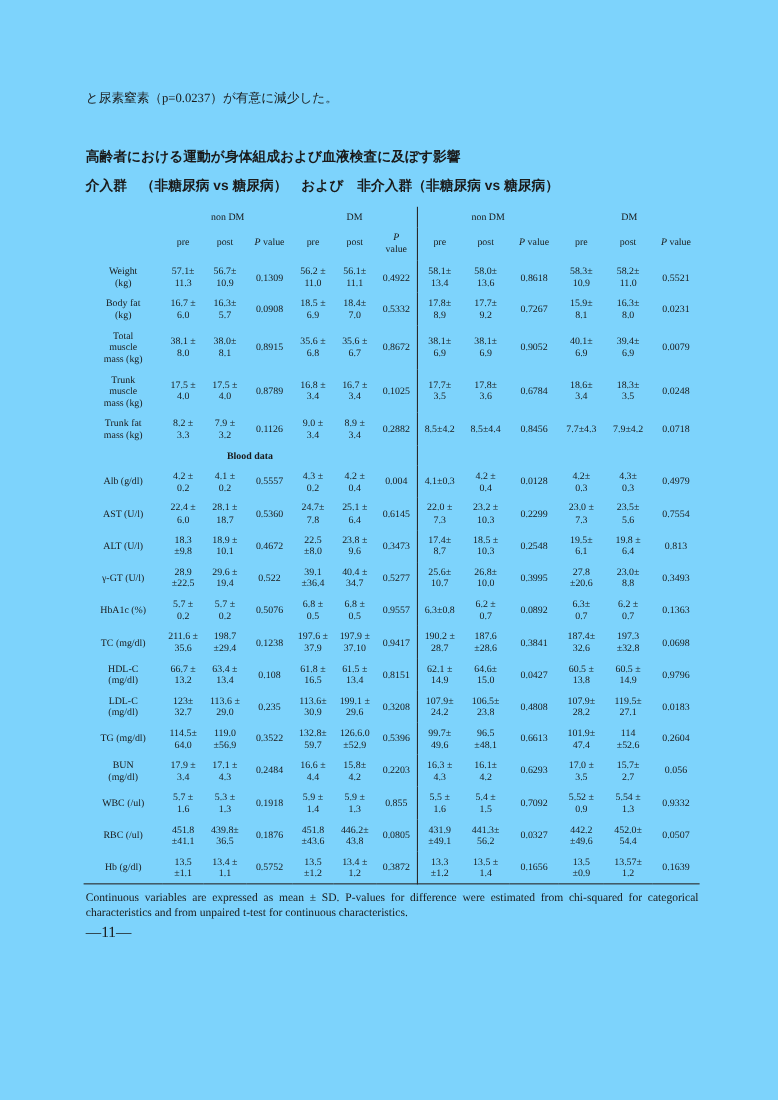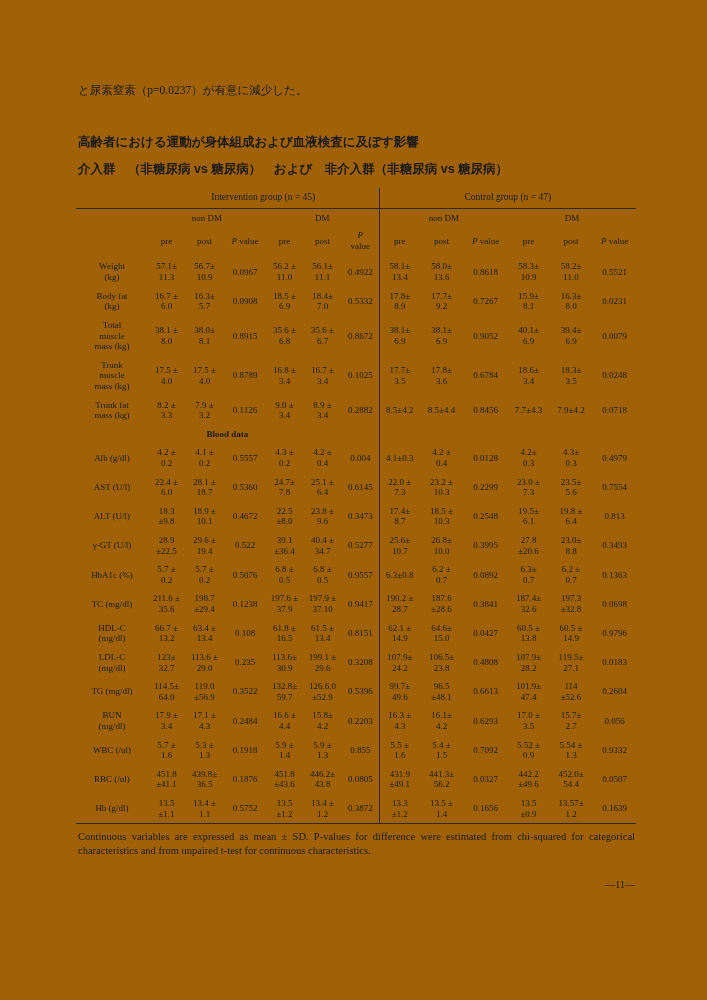--- a/index.html
+++ b/index.html
@@ -1,21 +1,21 @@
 <!DOCTYPE html>
 <html><head>
 <meta charset="utf-8">
 <style>
   * { box-sizing: border-box; }
   html, body { margin: 0; padding: 0; background: #f2f2f2; }
   .page {
     position: relative;
     width: 707px; height: 1000px;
     margin: 0 auto;
-    background: #a16207;
+    background: #7dd3fc;
     color: #1a1a1a;
     overflow: hidden;
   }
   .content {
     position: absolute;
     left: 78px; top: 0;
     width: 557px;
     padding-top: 83px;
   }
   .top-sentence {
@@ -75,23 +75,23 @@
   .phead i { font-style: italic; }
   .footnote {
     font-family: Liberation Serif, serif;
     font-size: 10.5px;
     line-height: 1.3;
     margin: 6px 0 0 0;
     text-align: justify;
   }
   .page-number {
     font-family: "Liberation Serif", "DejaVu Serif", serif;
-    font-size: 10px;
-    text-align: right;
-    margin-top: 21px;
+    font-size: 14px;
+    text-align: left;
+    margin-top: 4px;
   }
 </style>
 </head>
 <body>
 
 <div class="page">
   <div class="content">
 
     <p class="top-sentence">と尿素窒素（p=0.0237）が有意に減少した。</p>
 
@@ -109,25 +109,20 @@
           <col style="width:39px">
           <col style="width:37px">
         <col style="width:41px">
           <col style="width:43px">
           <col style="width:45px">
         <col style="width:41px">
           <col style="width:44px">
           <col style="width:43px">
       </colgroup>
       <thead>
-        <tr class="group-row">
-          <td></td>
-          <td colspan="6" class="grouphead divcol">Intervention group (n = 45)</td>
-          <td colspan="6" class="grouphead">Control group (n = 47)</td>
-        </tr>
         <tr>
           <td></td>
           <td colspan="3" class="subhead">non DM</td>
           <td colspan="3" class="subhead divcol">DM</td>
           <td colspan="3" class="subhead">non DM</td>
           <td colspan="3" class="subhead">DM</td>
         </tr>
         <tr class="colhead-row">
           <td></td>
           <td>pre</td>
@@ -145,21 +140,21 @@
         </tr>
       </thead>
       <tbody>
           <tr>
             <td class="rowlabel">Weight
 (kg)</td>
             <td class="cell">57.1±
 11.3</td>
             <td class="cell">56.7±
 10.9</td>
-            <td class="cell">0.0967</td>
+            <td class="cell">0.1309</td>
             <td class="cell">56.2 ±
 11.0</td>
             <td class="cell">56.1±
 11.1</td>
             <td class="cell divcol">0.4922</td>
             <td class="cell">58.1±
 13.4</td>
             <td class="cell">58.0±
 13.6</td>
             <td class="cell">0.8618</td>

